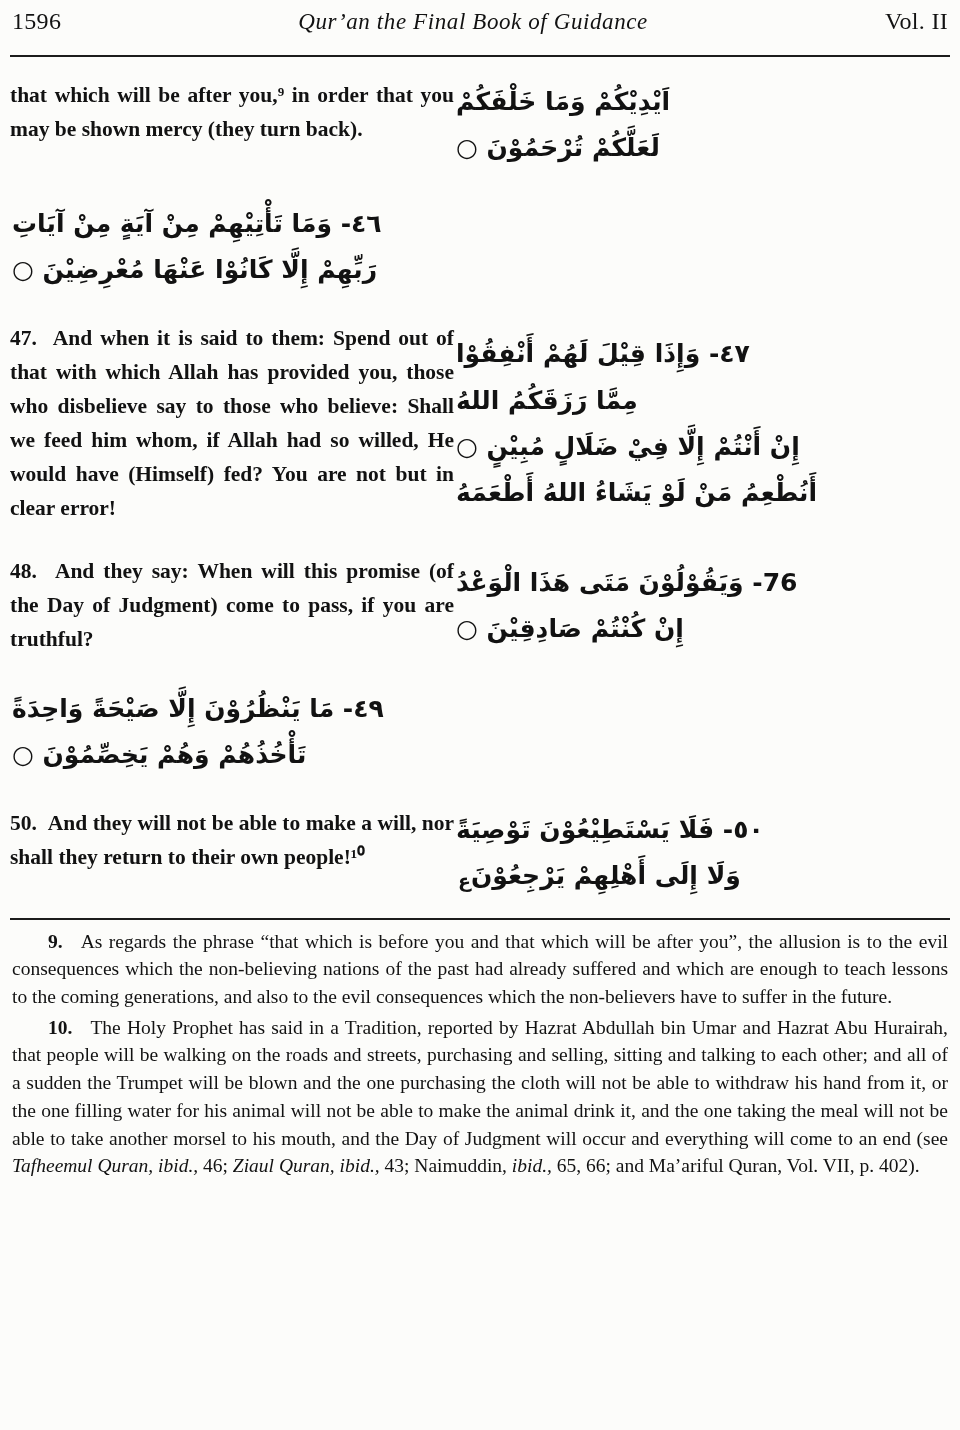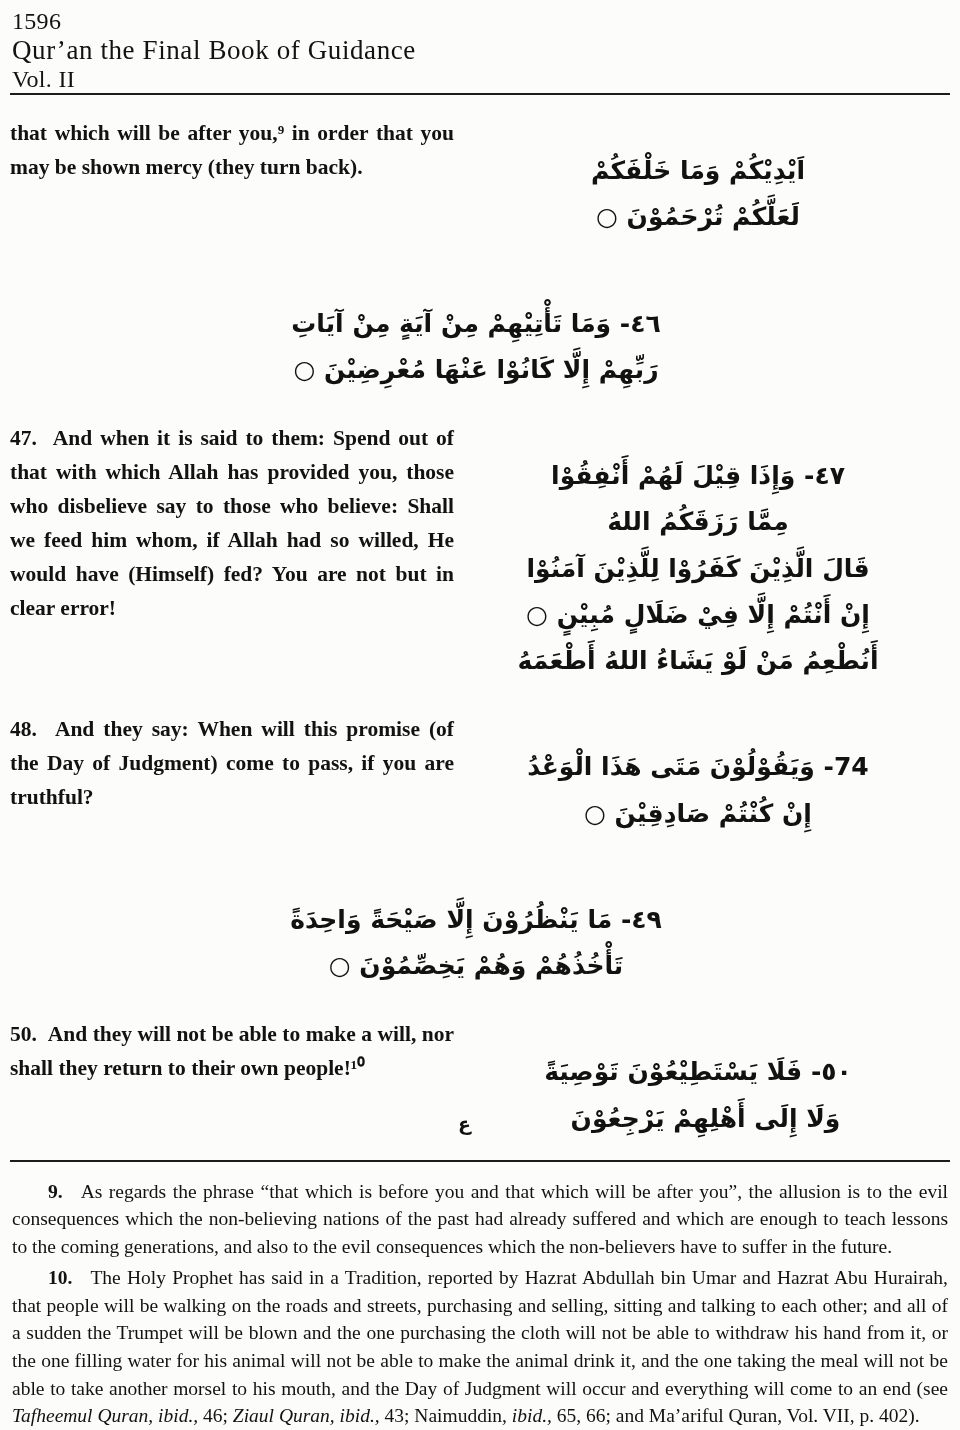--- a/index.html
+++ b/index.html
@@ -17,30 +17,30 @@
     font-family: "Liberation Serif", "DejaVu Serif", serif;
     overflow: hidden;
     box-sizing: border-box;
     padding: 4px 10px 0 10px;
   }
   
   .header {
     display: flex;
     justify-content: space-between;
     align-items: baseline;
-    padding: 4px 2px 0 2px;
+    padding: 4px 2px 20px 2px;
     border-bottom: 2px solid #1c1c1c;
-    flex-direction: column;
   }
   .page-number, .volume {
     font-size: 24px;
     letter-spacing: 0.3px;
   }
   .book-title {
-    font-size: 27px;
+    font-style: italic;
+    font-size: 23px;
     letter-spacing: 0.6px;
   }
   
   .verse-list {
     padding: 22px 0 0 0;
   }
   .verse-row {
     display: flex;
     align-items: center;
     margin-bottom: 29px;
@@ -54,42 +54,41 @@
     font-weight: bold;
     font-size: 21.5px;
     line-height: 1.58;
     text-align: justify;
     align-self: flex-start;
     font-family: Liberation Serif, serif;
   }
   .arabic {
     flex: 1 1 auto;
     direction: rtl;
-    text-align: center;
+    text-align: left;
     font-family: "DejaVu Sans", sans-serif;
     font-weight: bold;
     font-size: 25px;
     line-height: 1.85;
     padding: 0 10px 0 2px;
-    margin-top: 31px;
   }
   .arabic-line {
     white-space: nowrap;
   }
   .ruku-marker {
     float: left;
     font-size: 19px;
     margin-top: 10px;
     padding-left: 2px;
   }
   
   .footnote-section {
     border-top: 2px solid #1c1c1c;
     margin-top: 18px;
-    padding: 16px 2px 0 2px;
+    padding: 8px 2px 0 2px;
   }
   .footnote {
     margin: 0 0 3px 0;
     font-size: 19.5px;
     line-height: 1.42;
     text-align: justify;
     text-indent: 36px;
   }
   .fn-num {
     font-weight: bold;
@@ -122,29 +121,28 @@
         <div class="arabic">
           <div class="arabic-line">٤٦- وَمَا تَأْتِيْهِمْ مِنْ آيَةٍ مِنْ آيَاتِ</div>
           <div class="arabic-line">رَبِّهِمْ إِلَّا كَانُوْا عَنْهَا مُعْرِضِيْنَ ○</div>
         </div>
       </div>
       <div class="verse-row">
         <div class="english">47.&nbsp;&nbsp;And when it is said to them: Spend out of that with which Allah has provided you, those who disbelieve say to those who believe: Shall we feed him whom, if Allah had so willed, He would have (Himself) fed? You are not but in clear error!</div>
         <div class="arabic">
           <div class="arabic-line">٤٧- وَإِذَا قِيْلَ لَهُمْ أَنْفِقُوْا</div>
           <div class="arabic-line">مِمَّا رَزَقَكُمُ اللهُ</div>
-          <div class="arabic-line">قَالَ الَّذِيْنَ كَفَرُوْا لِلَّذِيْنَ آمَنُوْا</div>
           <div class="arabic-line">إِنْ أَنْتُمْ إِلَّا فِيْ ضَلَالٍ مُبِيْنٍ ○</div>
           <div class="arabic-line">أَنُطْعِمُ مَنْ لَوْ يَشَاءُ اللهُ أَطْعَمَهُ</div>
         </div>
       </div>
       <div class="verse-row">
         <div class="english">48.&nbsp;&nbsp;And they say: When will this promise (of the Day of Judgment) come to pass, if you are truthful?</div>
         <div class="arabic">
-          <div class="arabic-line">74- وَيَقُوْلُوْنَ مَتَى هَذَا الْوَعْدُ</div>
+          <div class="arabic-line">76- وَيَقُوْلُوْنَ مَتَى هَذَا الْوَعْدُ</div>
           <div class="arabic-line">إِنْ كُنْتُمْ صَادِقِيْنَ ○</div>
         </div>
       </div>
       <div class="verse-row">
         <div class="arabic">
           <div class="arabic-line">٤٩- مَا يَنْظُرُوْنَ إِلَّا صَيْحَةً وَاحِدَةً</div>
           <div class="arabic-line">تَأْخُذُهُمْ وَهُمْ يَخِصِّمُوْنَ ○</div>
         </div>
       </div>
       <div class="verse-row">

